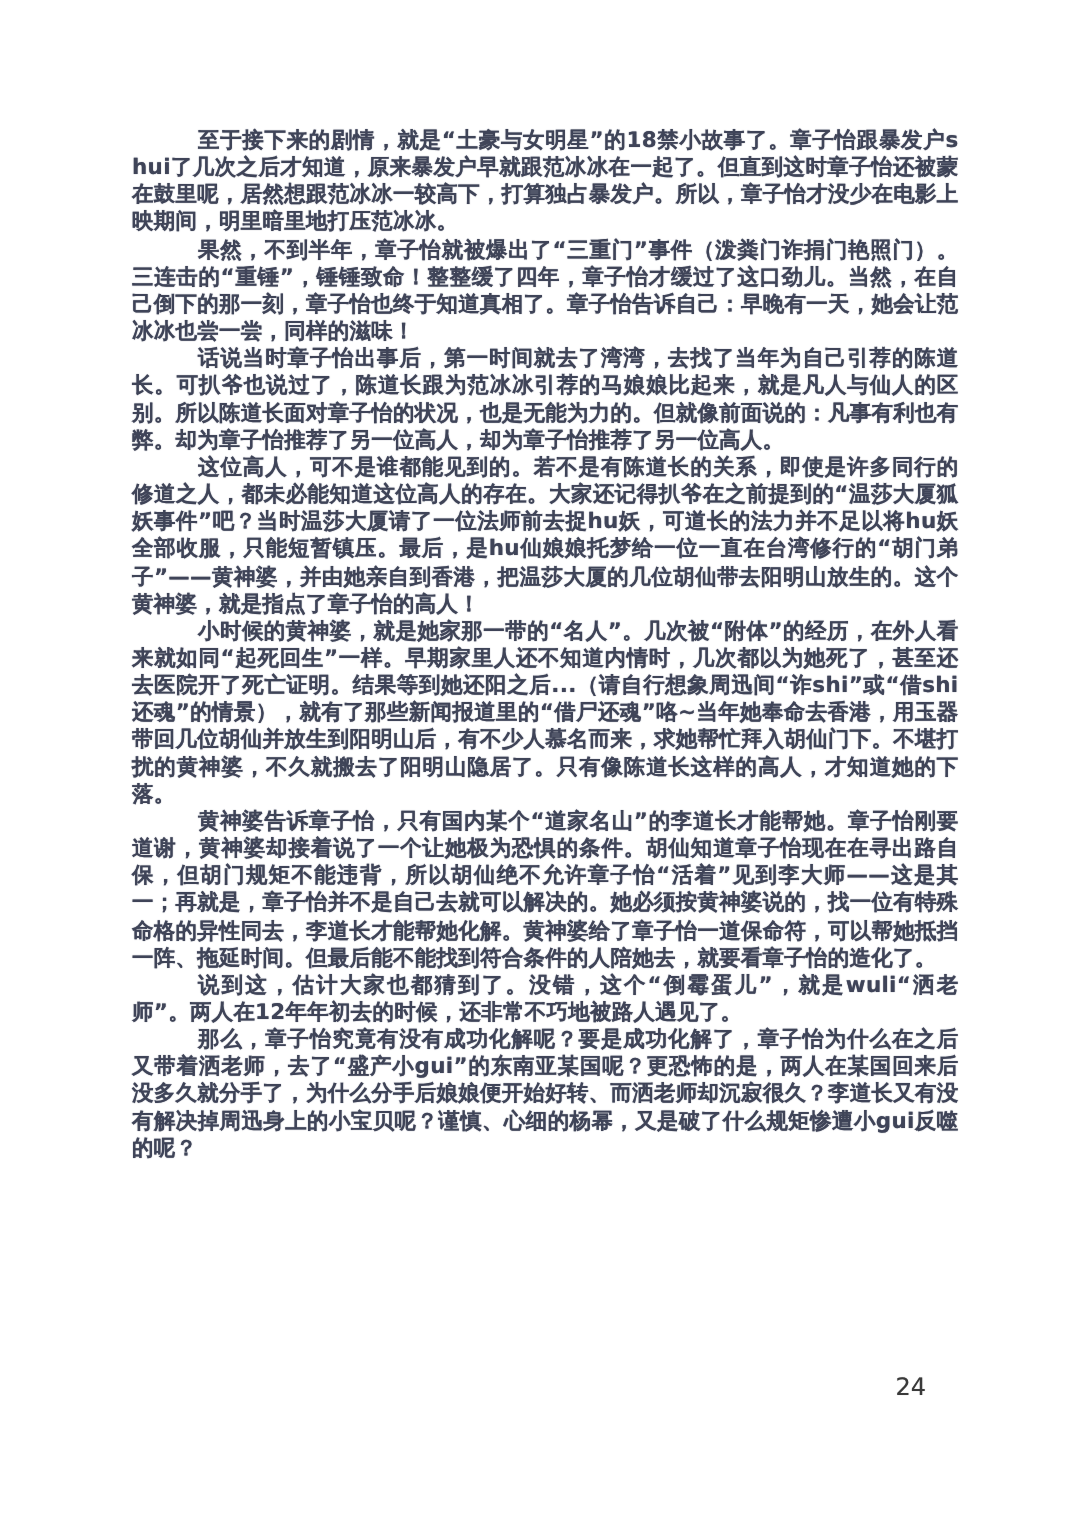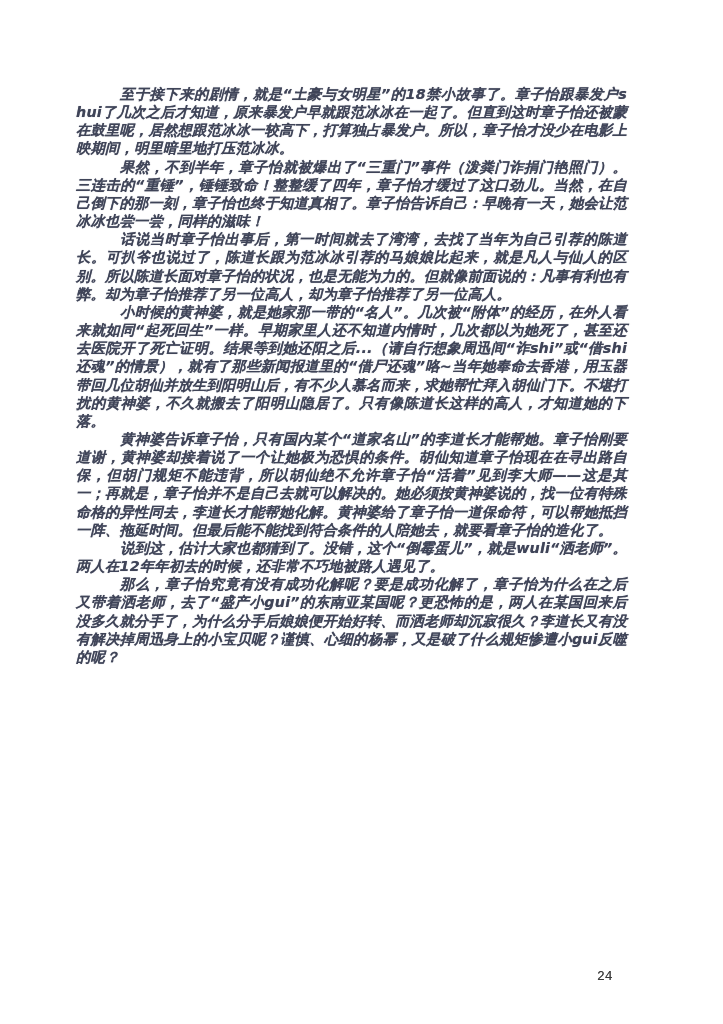--- a/index.html
+++ b/index.html
@@ -10,59 +10,58 @@
   .page {
     position: relative;
     width: 723px;
     height: 1024px;
     background: #ffffff;
     overflow: hidden;
     font-family: "DejaVu Sans", sans-serif;
   }
   .article-body {
     position: absolute;
-    left: 76px;
+    left: 88px;
     top: 85px;
     width: 551px;
     font-size: 14.3px;
     line-height: 18.15px;
     font-weight: 600;
     color: #3f4458;
     text-align: justify;
     text-justify: inter-ideograph;
     letter-spacing: 0.2px;
     
     text-shadow: 0 0 0.7px rgba(63, 68, 88, 0.75);
-    font-style: italic;
   }
   .article-body p {
     margin: 0;
     padding: 0;
     text-indent: 44px;
     word-break: break-all;
   }
   .page-number {
     position: absolute;
     left: 597px;
-    top: 968px;
-    font-size: 13px;
+    top: 916px;
+    font-size: 16px;
     line-height: 18px;
     font-weight: 500;
     color: #3a3a3a;
     text-shadow: 0 0 0.5px rgba(58, 58, 58, 0.6);
-    font-family: Liberation Mono, monospace;
   }
 </style>
 </head>
 <body>
 
 <div class="page">
   <div class="article-body">
     <p>至于接下来的剧情，就是“土豪与女明星”的18禁小故事了。章子怡跟暴发户shui了几次之后才知道，原来暴发户早就跟范冰冰在一起了。但直到这时章子怡还被蒙在鼓里呢，居然想跟范冰冰一较高下，打算独占暴发户。所以，章子怡才没少在电影上映期间，明里暗里地打压范冰冰。</p>
     <p>果然，不到半年，章子怡就被爆出了“三重门”事件（泼粪门诈捐门艳照门）。三连击的“重锤”，锤锤致命！整整缓了四年，章子怡才缓过了这口劲儿。当然，在自己倒下的那一刻，章子怡也终于知道真相了。章子怡告诉自己：早晚有一天，她会让范冰冰也尝一尝，同样的滋味！</p>
     <p>话说当时章子怡出事后，第一时间就去了湾湾，去找了当年为自己引荐的陈道长。可扒爷也说过了，陈道长跟为范冰冰引荐的马娘娘比起来，就是凡人与仙人的区别。所以陈道长面对章子怡的状况，也是无能为力的。但就像前面说的：凡事有利也有弊。却为章子怡推荐了另一位高人，却为章子怡推荐了另一位高人。</p>
+    <p>这位高人，可不是谁都能见到的。若不是有陈道长的关系，即使是许多同行的修道之人，都未必能知道这位高人的存在。大家还记得扒爷在之前提到的“温莎大厦狐妖事件”吧？当时温莎大厦请了一位法师前去捉hu妖，可道长的法力并不足以将hu妖全部收服，只能短暂镇压。最后，是hu仙娘娘托梦给一位一直在台湾修行的“胡门弟子”——黄神婆，并由她亲自到香港，把温莎大厦的几位胡仙带去阳明山放生的。这个黄神婆，就是指点了章子怡的高人！</p>
     <p>小时候的黄神婆，就是她家那一带的“名人”。几次被“附体”的经历，在外人看来就如同“起死回生”一样。早期家里人还不知道内情时，几次都以为她死了，甚至还去医院开了死亡证明。结果等到她还阳之后...（请自行想象周迅间“诈shi”或“借shi还魂”的情景），就有了那些新闻报道里的“借尸还魂”咯~当年她奉命去香港，用玉器带回几位胡仙并放生到阳明山后，有不少人慕名而来，求她帮忙拜入胡仙门下。不堪打扰的黄神婆，不久就搬去了阳明山隐居了。只有像陈道长这样的高人，才知道她的下落。</p>
     <p>黄神婆告诉章子怡，只有国内某个“道家名山”的李道长才能帮她。章子怡刚要道谢，黄神婆却接着说了一个让她极为恐惧的条件。胡仙知道章子怡现在在寻出路自保，但胡门规矩不能违背，所以胡仙绝不允许章子怡“活着”见到李大师——这是其一；再就是，章子怡并不是自己去就可以解决的。她必须按黄神婆说的，找一位有特殊命格的异性同去，李道长才能帮她化解。黄神婆给了章子怡一道保命符，可以帮她抵挡一阵、拖延时间。但最后能不能找到符合条件的人陪她去，就要看章子怡的造化了。</p>
     <p>说到这，估计大家也都猜到了。没错，这个“倒霉蛋儿”，就是wuli“洒老师”。两人在12年年初去的时候，还非常不巧地被路人遇见了。</p>
     <p>那么，章子怡究竟有没有成功化解呢？要是成功化解了，章子怡为什么在之后又带着洒老师，去了“盛产小gui”的东南亚某国呢？更恐怖的是，两人在某国回来后没多久就分手了，为什么分手后娘娘便开始好转、而洒老师却沉寂很久？李道长又有没有解决掉周迅身上的小宝贝呢？谨慎、心细的杨幂，又是破了什么规矩惨遭小gui反噬的呢？</p>
   </div>
   <div class="page-number">24</div>
 </div>
 
 </body></html>

